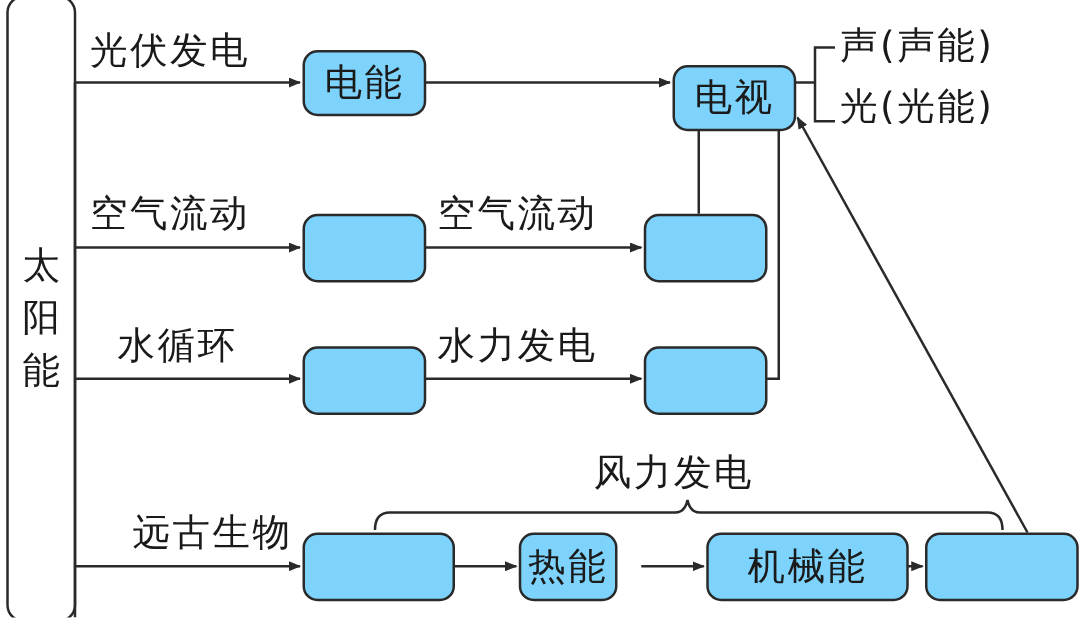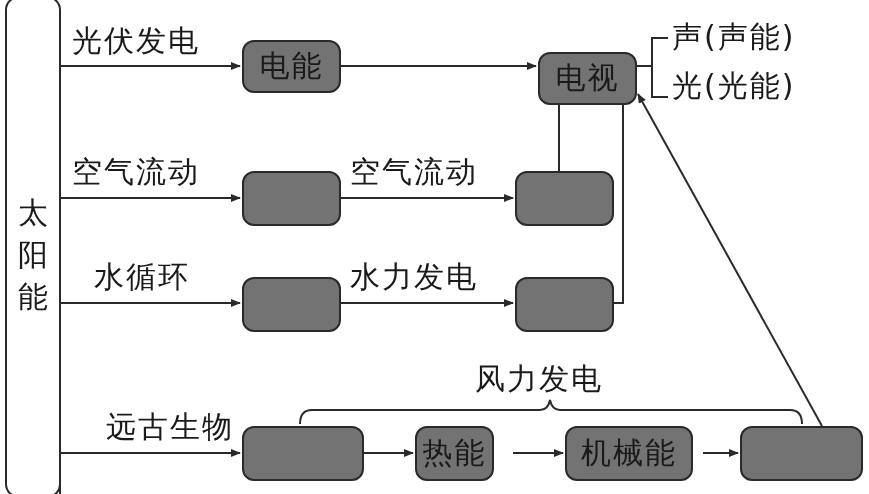--- a/index.html
+++ b/index.html
@@ -1,19 +1,19 @@
 <!DOCTYPE html>
 <html><head>
 <meta charset="utf-8">
 <style>
   html,body{margin:0;padding:0;background:#fff;}
   body{width:869px;height:494px;position:relative;overflow:hidden;font-family:"DejaVu Sans",sans-serif;color:#1a1a1a;}
   svg{position:absolute;left:0;top:0;}
   .lbl{position:absolute;font-size:30px;line-height:34px;white-space:nowrap;letter-spacing:2px;}
-  .box{position:absolute;border:2px solid #2a2a2a;border-radius:12px;box-sizing:border-box;display:flex;align-items:center;justify-content:center;font-size:30px;letter-spacing:2px;background:#737373;}
+  .box{position:absolute;border:2px solid #2a2a2a;border-radius:12px;box-sizing:border-box;display:flex;align-items:center;justify-content:center;font-size:30px;letter-spacing:2px;background:#7dd3fc;}
   .sun{position:absolute;left:5px;top:-4px;width:56px;height:502px;border:2px solid #2a2a2a;border-radius:14px;box-sizing:border-box;}
   .sun-text{position:absolute;left:5px;top:192px;width:56px;text-align:center;font-size:30px;line-height:42px;}
 </style>
 </head>
 <body>
 
 <svg width="869" height="494" viewBox="0 0 869 494">
   <defs>
     <marker id="ah" markerWidth="10" markerHeight="8" refX="9" refY="4" orient="auto" markerUnits="userSpaceOnUse">
       <path d="M0,0 L10,4 L0,8 Z" fill="#2a2a2a"></path>
@@ -57,17 +57,17 @@
 <div class="lbl" style="left:475px;top:362px;">风力发电</div>
 
 <div class="box" style="left:242px;top:40px;width:99px;height:53px;">电能</div>
 <div class="box" style="left:538px;top:40px;width:99px;height:53px;margin-top:12px;">电视</div>
 <div class="box" style="left:242px;top:171px;width:99px;height:55px;"></div>
 <div class="box" style="left:515px;top:171px;width:99px;height:55px;"></div>
 <div class="box" style="left:242px;top:277px;width:99px;height:55px;"></div>
 <div class="box" style="left:515px;top:277px;width:99px;height:55px;"></div>
 <div class="box" style="left:242px;top:426px;width:122px;height:55px;"></div>
 <div class="box" style="left:415px;top:426px;width:79px;height:55px;">热能</div>
-<div class="box" style="left:565px;top:426px;width:128px;height:55px;">机械能</div>
+<div class="box" style="left:565px;top:426px;width:162px;height:55px;">机械能</div>
 <div class="box" style="left:740px;top:426px;width:123px;height:55px;"></div>
 
 <div class="lbl" style="left:672px;top:20px;">声(声能)</div>
 <div class="lbl" style="left:672px;top:69px;">光(光能)</div>
 
 </body></html>

